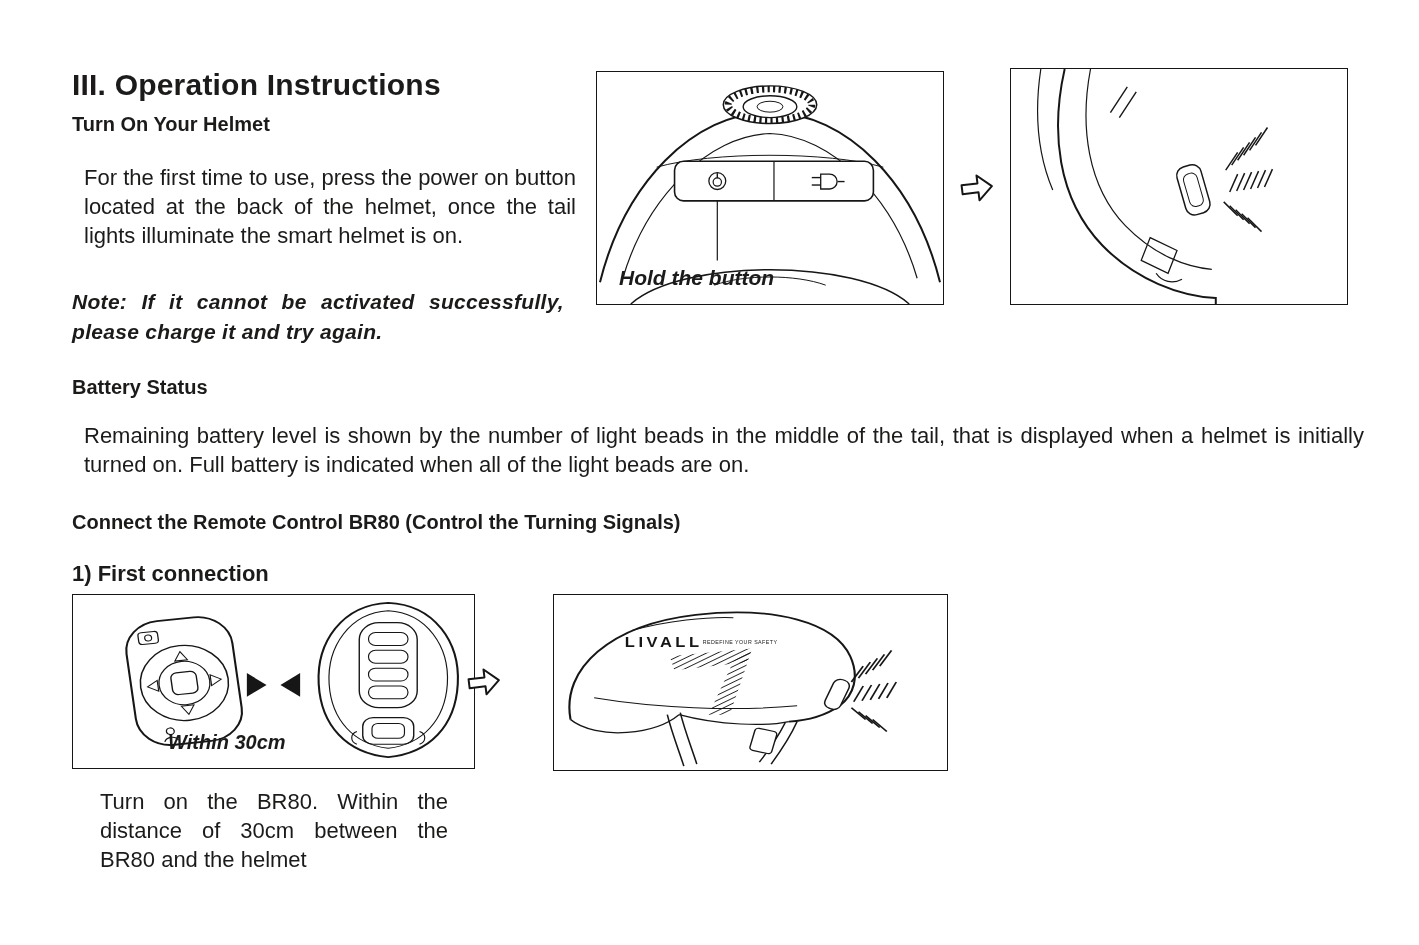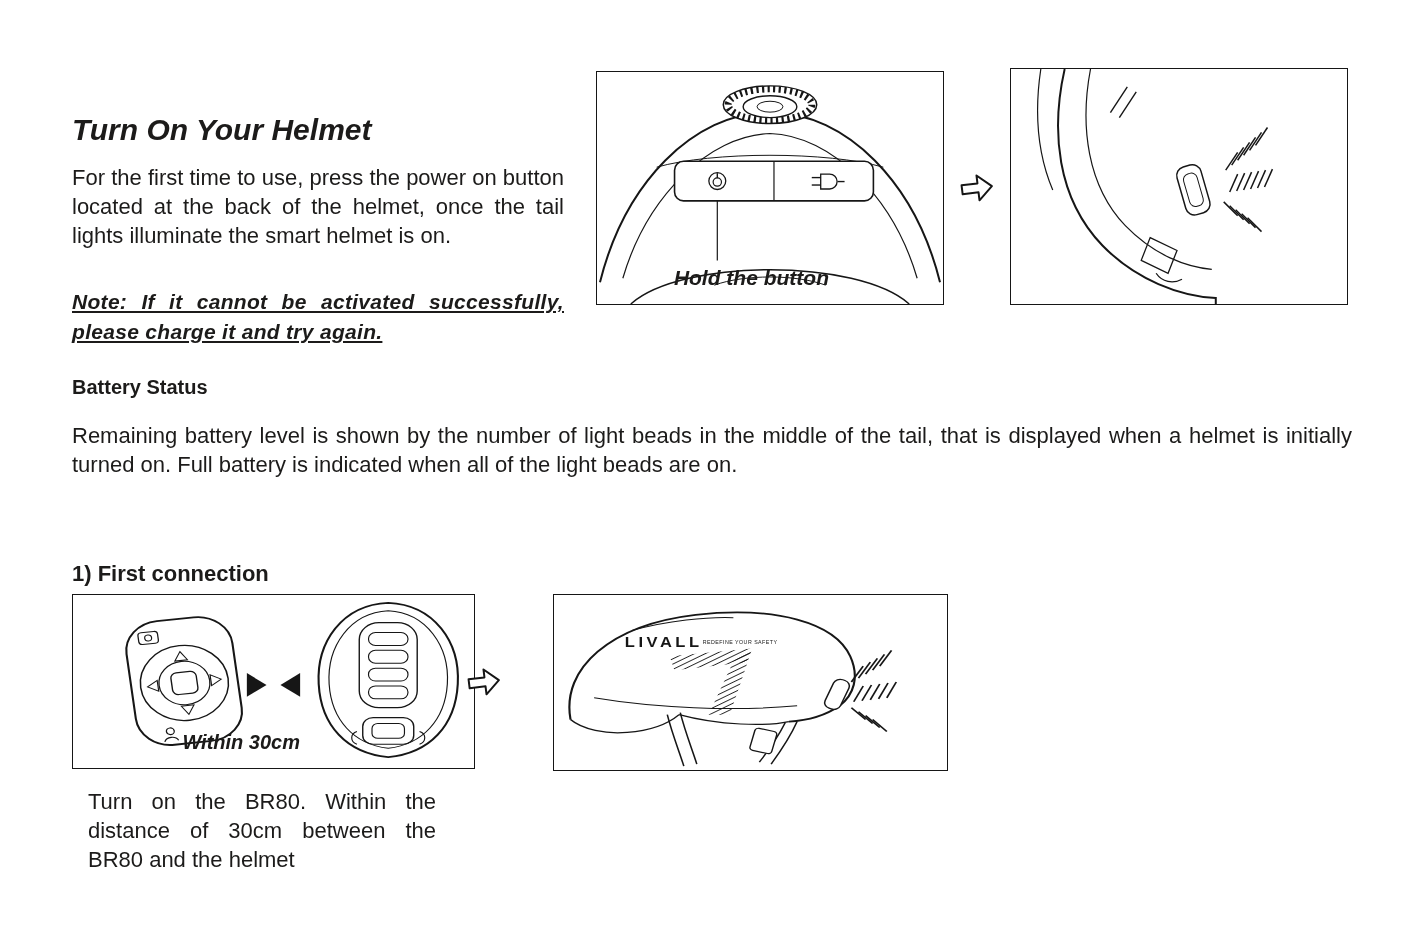--- a/index.html
+++ b/index.html
@@ -5,41 +5,42 @@
   * { box-sizing: border-box; }
   html, body { margin: 0; padding: 0; }
   body {
     width: 1419px; height: 945px; position: relative; overflow: hidden;
     background: #ffffff; color: #1c1b1a;
     font-family: "Liberation Sans", sans-serif;
   }
   .abs { position: absolute; margin: 0; }
   h1, h2, h3, p, figure, figcaption { margin: 0; padding: 0; }
   .h-xl { font-size: 30px; font-weight: 700; letter-spacing: .2px; }
-  .h-lg { font-size: 30px; font-weight: 700; font-style: italic; }
+  .h-lg { font-size: 20px; font-weight: 700; }
   .h-md { font-size: 20px; font-weight: 700; }
   .h-sm { font-size: 22px; font-weight: 700; }
-  .body-text { font-size: 22px; line-height: 29px; text-align: justify; }
+  .body-text { font-size: 22px; line-height: 29px; text-align: justify; margin-left: 12px; }
   .note-text {
     font-size: 21px; line-height: 30px; font-style: italic; font-weight: 600;
-    letter-spacing: .3px; text-align: justify; text-decoration: underline;
+    letter-spacing: .3px; text-align: justify;
   }
   .fig-box { position: absolute; border: 1.6px solid #161616; background: #fff; }
   .fig-box > svg { position: absolute; left: 0; top: 0; width: 100%; height: 100%; }
-  .fig-label { position: absolute; font-weight: 700; font-style: italic; text-align: right; color: #1c1b1a; }
+  .fig-label { position: absolute; font-weight: 700; font-style: italic; text-align: left; color: #1c1b1a; }
   .arrow { position: absolute; transform: rotate(-7deg); }
   .arrow svg { width: 100%; height: 100%; display: block; }
   svg text { font-family: "Liberation Sans", sans-serif; font-weight: 700; font-size: 14px; letter-spacing: 3px; fill: #161616; }
   svg text.tagline { font-size: 4.5px; letter-spacing: .4px; font-weight: 400; }
 </style>
 </head>
 <body>
 
 <main class="abs" style="left:0;top:0;width:1419px;height:945px">
 
+  <h1 class="abs h-xl" style="left:72px;top:68px">III. Operation Instructions</h1>
   <h2 class="abs h-lg" style="left:72px;top:113px">Turn On Your Helmet</h2>
   <p class="abs body-text" style="left:72px;top:163px;width:492px">For the first time to use, press the power on button located at the back of the helmet, once the tail lights illuminate the smart helmet is on.</p>
   <p class="abs note-text" style="left:72px;top:287px;width:492px">Note: If it cannot be activated successfully, please charge it and try again.</p>
 
   <figure class="fig-box" style="left:596px;top:71px;width:348px;height:234px">
     <svg viewBox="0 0 348 234" preserveAspectRatio="none">
       <g fill="none" stroke="#161616">
         <path d="M3,212 C28,112 96,42 174,40 C252,42 320,112 345,212" stroke-width="2"></path>
         <path d="M26,208 C50,126 112,64 174,62 C236,64 298,126 322,208" stroke-width="1.2"></path>
         <path d="M60,96 C116,80 232,80 288,96" stroke-width="1"></path>
@@ -110,20 +111,21 @@
         <line x1="226" y1="142" x2="240" y2="156"></line>
           <line x1="232" y1="146" x2="246" y2="160"></line>
         <line x1="238" y1="150" x2="252" y2="164"></line>
       </g>
     </svg>
   </figure>
 
   <h2 class="abs h-md" style="left:72px;top:376px">Battery Status</h2>
   <p class="abs body-text" style="left:72px;top:421px;width:1280px">Remaining battery level is shown by the number of light beads in the middle of the tail, that is displayed when a helmet is initially turned on. Full battery is indicated when all of the light beads are on.</p>
 
+  <h2 class="abs h-md" style="left:72px;top:511px">Connect the Remote Control BR80 (Control the Turning Signals)</h2>
   <h3 class="abs h-sm" style="left:72px;top:561px">1) First connection</h3>
 
   <figure class="fig-box" style="left:72px;top:594px;width:403px;height:175px">
     <svg viewBox="0 0 346 175" preserveAspectRatio="none">
       <g transform="rotate(-7 96 88)" fill="none" stroke="#161616">
         <rect x="50" y="24" width="92" height="126" rx="30" stroke-width="1.8"></rect>
         <circle cx="96" cy="89" r="38" stroke-width="1.3"></circle>
         <circle cx="96" cy="89" r="22" stroke-width="1.1"></circle>
         <rect x="85" y="78" width="22" height="22" rx="5" stroke-width="1.2"></rect>
         <path d="M96,57 l5.5,9 h-11 z" stroke-width="1"></path>

